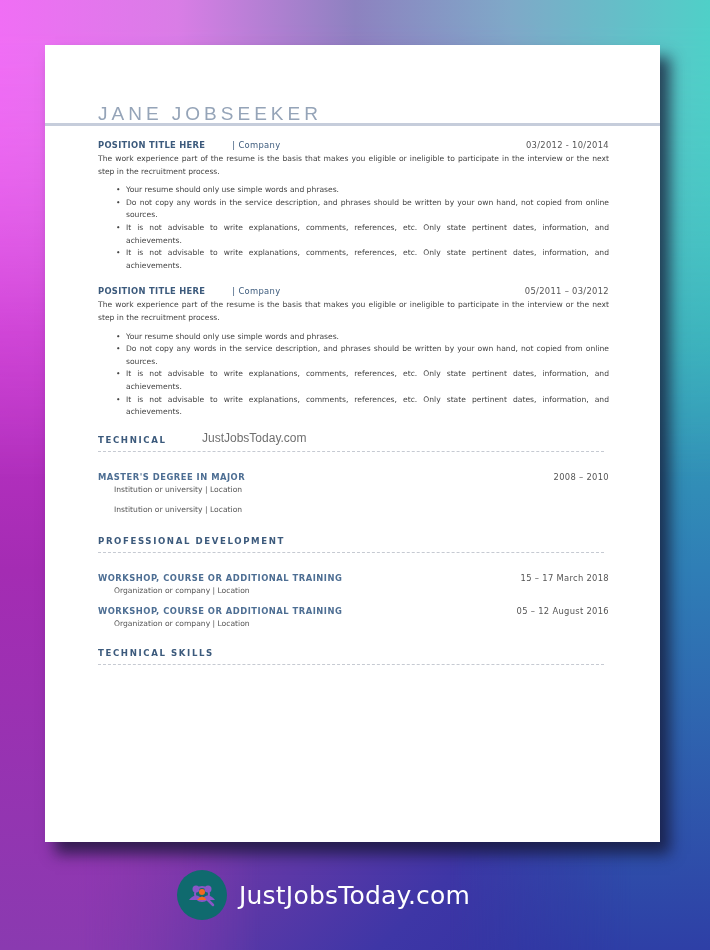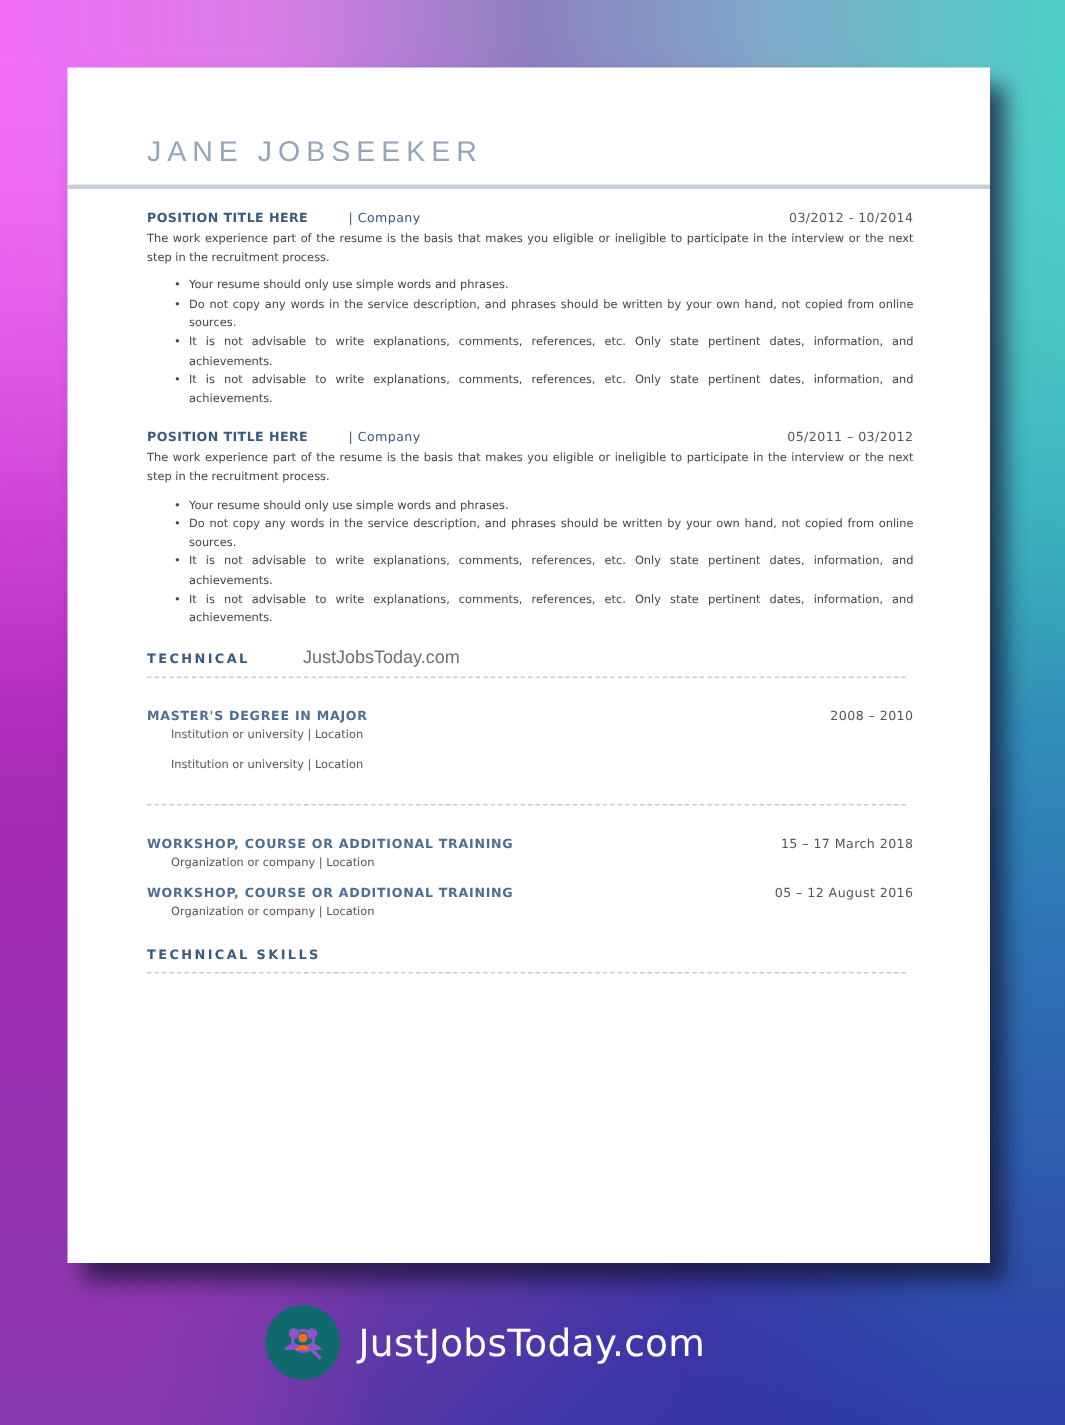--- a/index.html
+++ b/index.html
@@ -27,21 +27,21 @@
     background: linear-gradient(180deg, #f06ef5 0%, #c132c9 35%, #a42cb3 60%, #8a3ab0 100%);
     -webkit-mask-image: linear-gradient(270deg, rgba(0,0,0,0) 0%, #000 70%);
     mask-image: linear-gradient(270deg, rgba(0,0,0,0) 0%, #000 70%);
   }
   .page {
     position: absolute; left: 45px; top: 45px; width: 615px; height: 797px;
     background: #ffffff;
     box-shadow: 10px 12px 14px rgba(20, 20, 50, 0.75);
   }
   .name {
-    position: absolute; left: 53px; top: 46px;
+    position: absolute; left: 53px; top: 58px;
     font-family: "Liberation Sans", sans-serif;
     font-size: 19px; letter-spacing: 4px; color: #95a4b8;
   }
   .name-rule {
     position: absolute; left: 0; top: 78px; width: 615px; height: 3px; background: #c6cddb;
   }
   .content { position: absolute; left: 53px; top: 95px; width: 511px; }
   .job { margin-bottom: 14px; }
   .job-head, .entry-head { display: flex; justify-content: space-between; align-items: baseline; }
   .job-title {
@@ -145,20 +145,21 @@
           </div>
           <div class="entry-sub">Institution or university | Location</div>
         </div>
         <div class="entry">
           <div class="entry-sub">Institution or university | Location</div>
         </div>
       </div>
     </div>
 
     <div class="section" style="margin-top:22px;">
+      <div class="section-header">PROFESSIONAL DEVELOPMENT</div>
       <div class="section-rule"></div>
       <div class="entries">
         <div class="entry">
           <div class="entry-head">
             <div class="entry-title">WORKSHOP, COURSE OR ADDITIONAL TRAINING</div>
             <div class="dates">15 – 17 March 2018</div>
           </div>
           <div class="entry-sub">Organization or company | Location</div>
         </div>
         <div class="entry">

